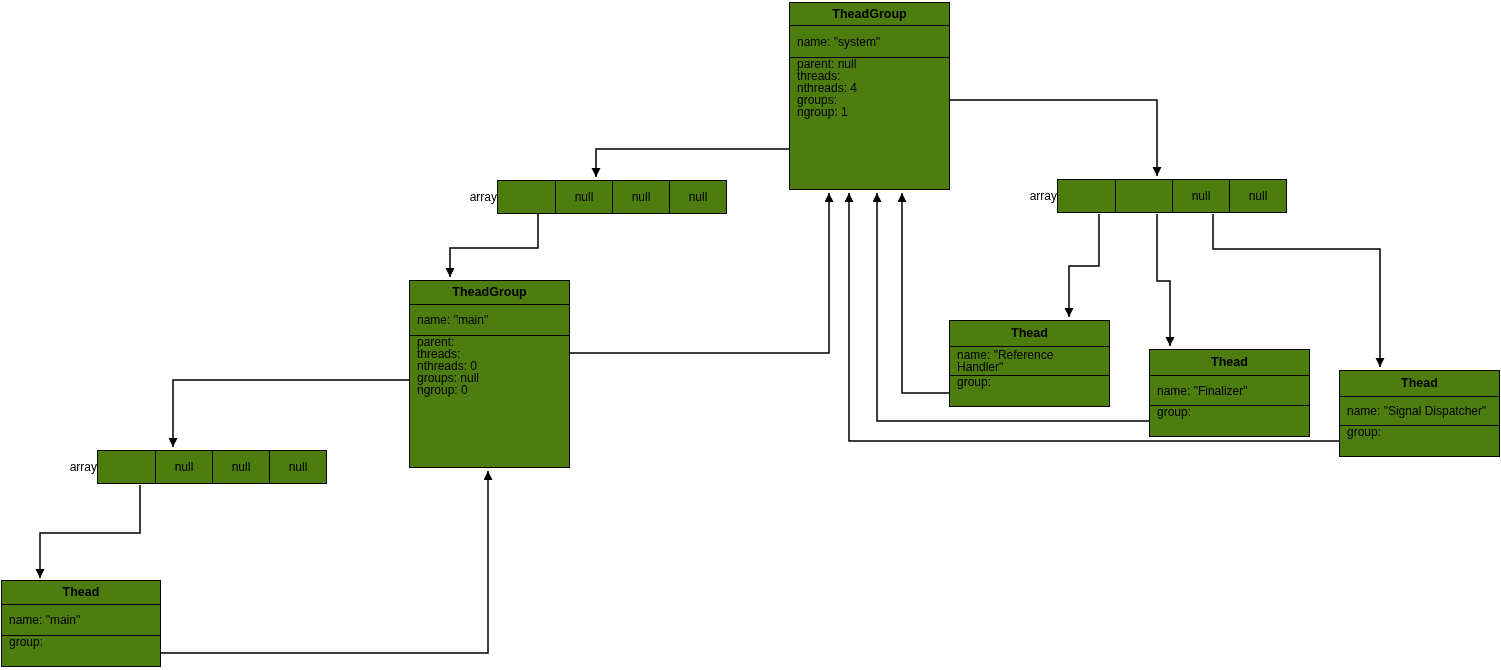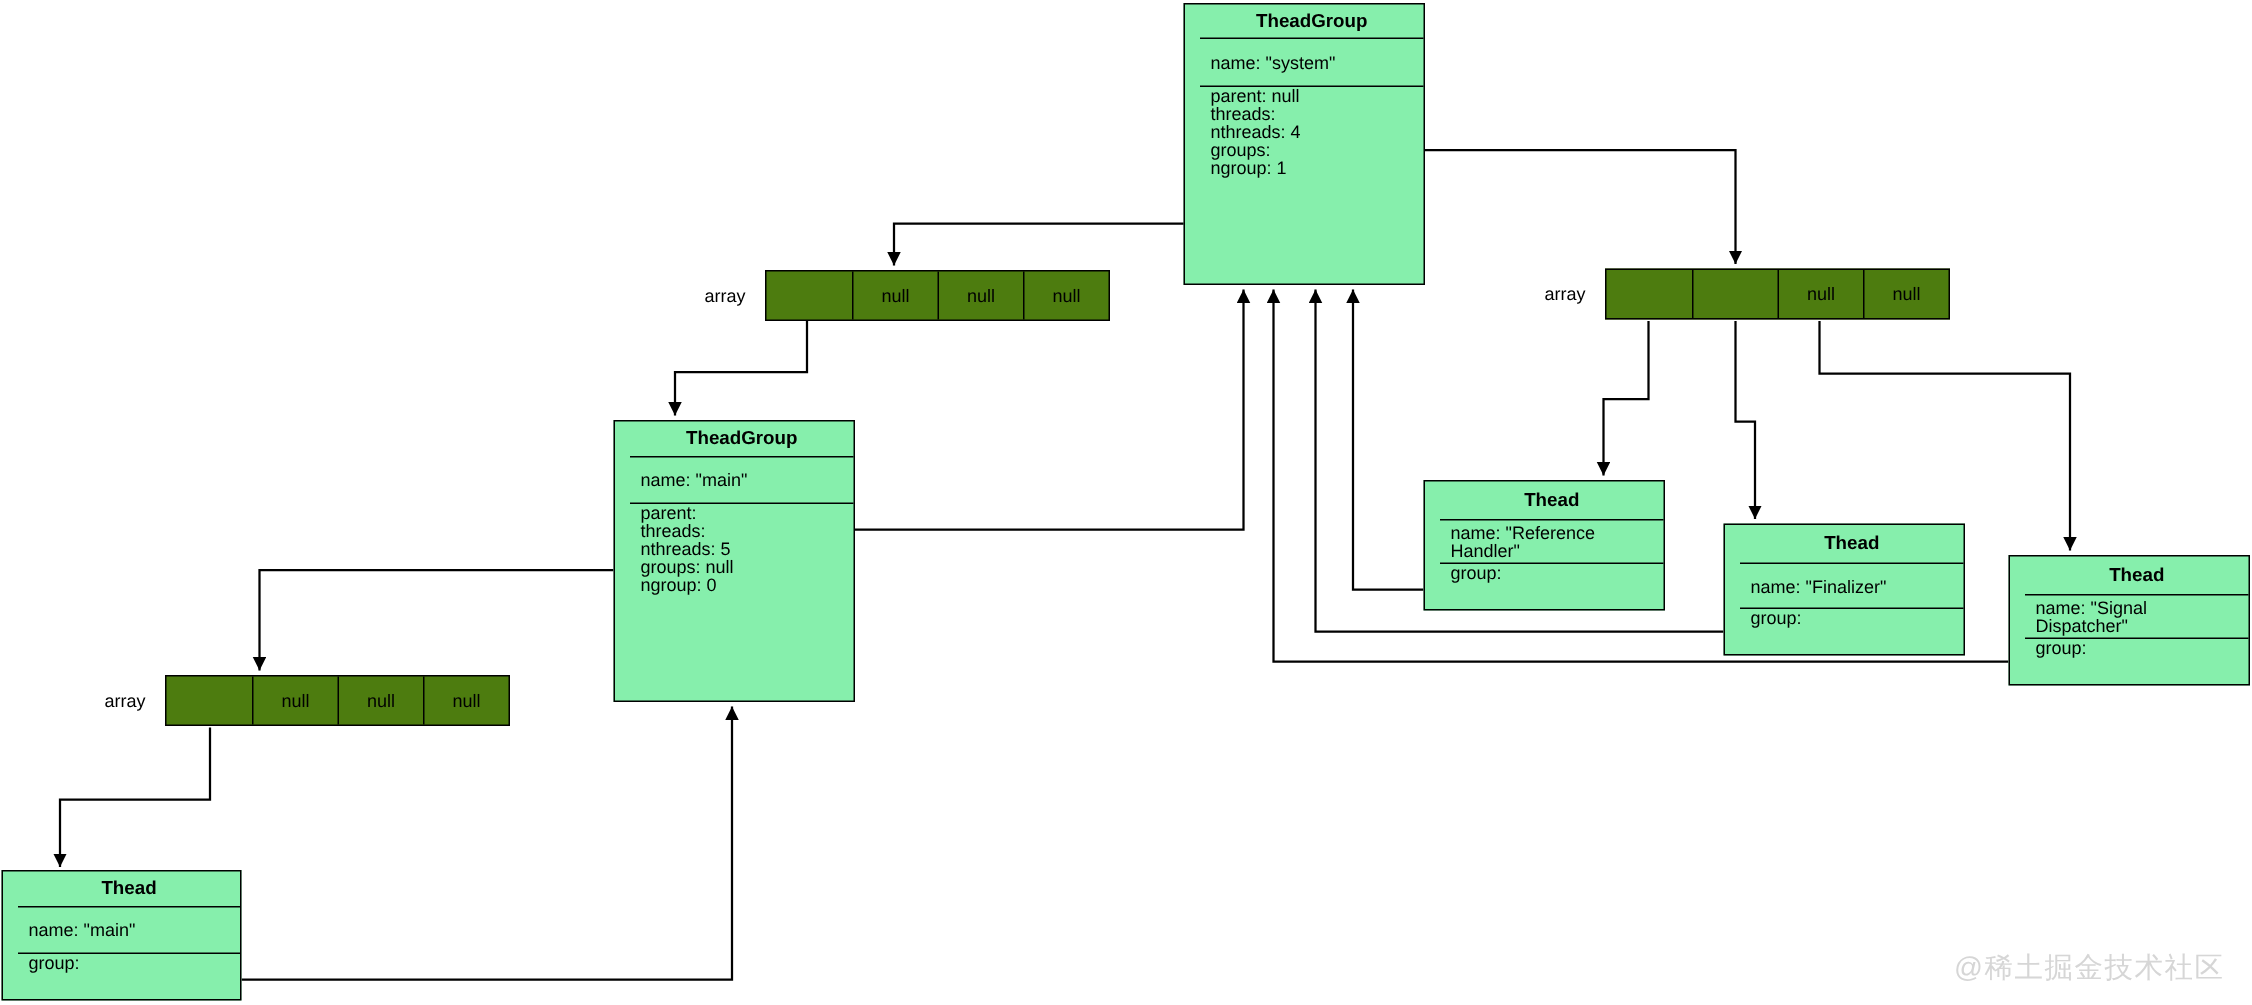--- a/index.html
+++ b/index.html
@@ -19,25 +19,24 @@
     width: 1501px; height: 670px;
     pointer-events: none;
   }
   .connectors polyline {
     fill: none;
     stroke: #000;
     stroke-width: 1.5;
   }
   .uml-box {
     position: absolute;
-    background: #86efac;
+    background: #4d7c0f;
     border: 1.5px solid #000;
     font-size: 12px;
     line-height: 1;
-    padding-left: 10px;
   }
   .box-header {
     display: flex;
     align-items: center;
     justify-content: center;
     font-weight: bold;
     font-size: 12.5px;
     border-bottom: 1.5px solid #000;
   }
   .box-name {
@@ -50,21 +49,20 @@
     display: flex;
     flex-direction: column;
     justify-content: flex-start;
     padding: 0 7px;
   }
   .attr-row { display: block; }
   .array-group {
     position: absolute;
     display: flex;
     align-items: center;
-    gap: 13px;
   }
   .array-label {
     width: 40px;
     text-align: right;
     font-size: 12px;
   }
   .array-row {
     display: flex;
     border: 1.5px solid #000;
     background: #4d7c0f;
@@ -137,21 +135,21 @@
       <span class="attr-row">ngroup: 1</span>
     </div>
   </div>
 
   <div class="uml-box" style="left:409px; top:280px; width:161px; height:188px;">
     <div class="box-header" style="height:24px;">TheadGroup</div>
     <div class="box-name" style="height:31px;">name: "main"</div>
     <div class="box-attrs" style="height:130px;">
       <span class="attr-row">parent:</span>
       <span class="attr-row">threads:</span>
-      <span class="attr-row">nthreads: 5</span>
+      <span class="attr-row">nthreads: 0</span>
       <span class="attr-row">groups: null</span>
       <span class="attr-row">ngroup: 0</span>
     </div>
   </div>
 
   <div class="uml-box" style="left:1px; top:580px; width:160px; height:87px;">
     <div class="box-header" style="height:24px;">Thead</div>
     <div class="box-name" style="height:31px;">name: "main"</div>
     <div class="box-attrs" style="height:29px;">
       <span class="attr-row">group:</span>
@@ -205,15 +203,14 @@
   <div class="array-group" style="left:57px; top:450px;">
     <div class="array-label">array</div>
     <div class="array-row">
       <div class="array-cell"></div>
       <div class="array-cell">null</div>
       <div class="array-cell">null</div>
       <div class="array-cell">null</div>
     </div>
   </div>
 
-  <div class="watermark">@稀土掘金技术社区</div>
 
 </div>
 
 </body></html>

